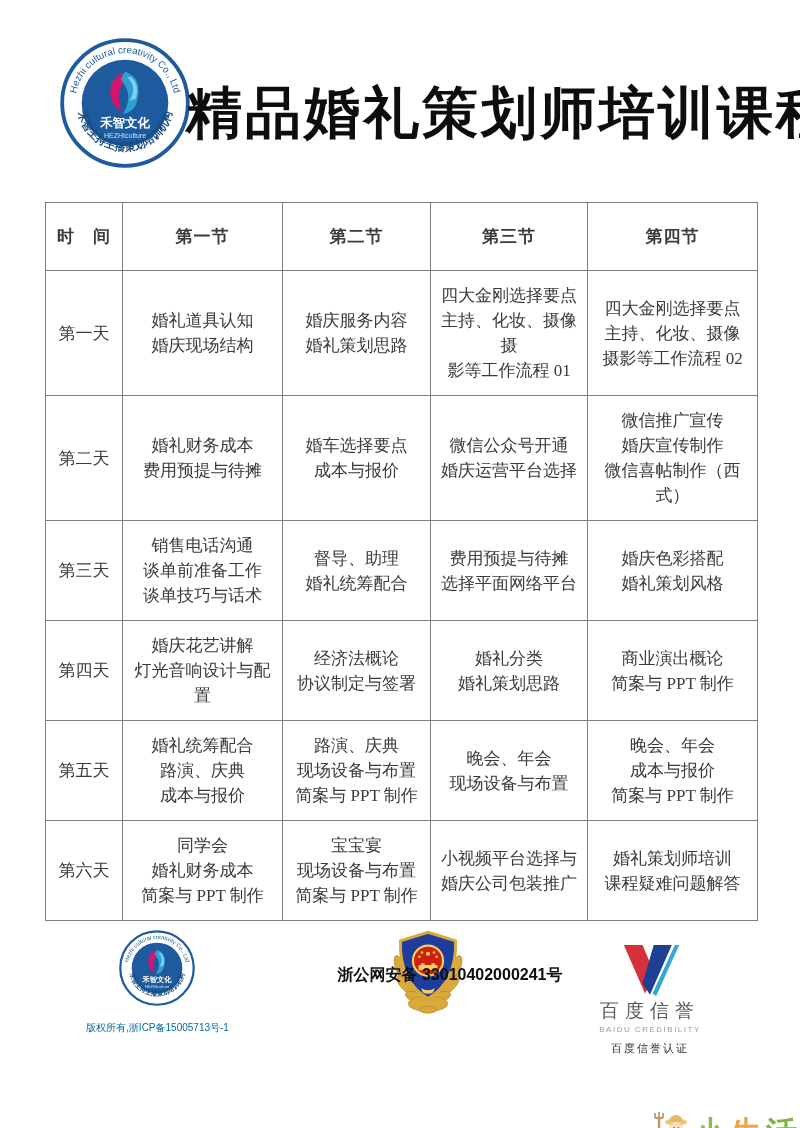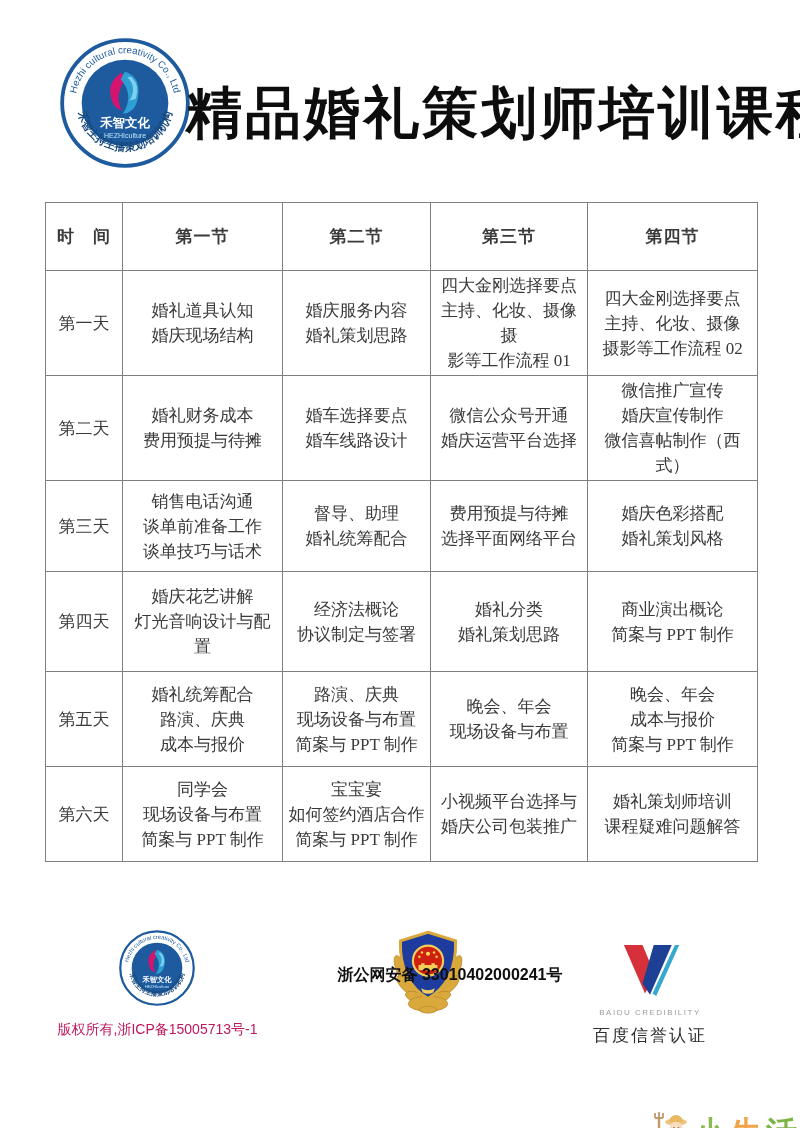--- a/index.html
+++ b/index.html
@@ -14,40 +14,40 @@
     font-family:Liberation Mono, monospace;font-weight:900;
     font-size:56px;letter-spacing:3px;color:#0d0d0d;white-space:nowrap;
   }
   
   .course-table{
     position:absolute;left:45px;top:202px;border-collapse:collapse;table-layout:fixed;
     font-family:"Liberation Serif",serif;color:#3a3a3a;
   }
   .course-table td,.course-table th{
     border:1px solid #7f7f7f;text-align:center;vertical-align:middle;
-    font-size:17px;line-height:25px;font-weight:normal;padding:2px 4px;
+    font-size:17px;line-height:25px;font-weight:normal;padding:12px 4px;
     white-space:pre-line;overflow:hidden;
   }
   .course-table th{font-weight:bold;letter-spacing:1px;}
   
   .hezhi-logo-small{position:absolute;left:119px;top:930px;width:76px;height:76px;}
   .copyright-text{
     position:absolute;left:55px;top:1021px;width:205px;text-align:center;
-    font-size:14px;color:#be185d;white-space:nowrap;
+    font-size:10px;color:#0369a1;white-space:nowrap;
   }
   .police-badge{position:absolute;left:384px;top:928px;width:88px;height:86px;}
   .police-text{
     position:absolute;left:335px;top:965px;width:230px;text-align:center;
     font-size:16px;font-weight:bold;color:#0f0f0f;white-space:nowrap;
   }
   .baidu-block{position:absolute;left:580px;top:940px;width:140px;text-align:center;}
   .baidu-v{width:70px;height:56px;display:block;margin:0 auto;}
   .baidu-cn{font-size:19px;color:#5a5a5a;letter-spacing:6px;margin-top:2px;}
-  .baidu-en{font-size:8px;color:#9c9c9c;letter-spacing:1.5px;margin-top:12px;}
-  .baidu-cert{font-size:17px;color:#2e2e2e;letter-spacing:2px;margin-top:7px;}
+  .baidu-en{font-size:8px;color:#9c9c9c;letter-spacing:1.5px;margin-top:1px;}
+  .baidu-cert{font-size:11px;color:#2e2e2e;letter-spacing:2px;margin-top:7px;}
   
   .watermark{position:absolute;left:654px;top:1108px;width:146px;height:62px;}
   .farmer-icon{position:absolute;left:0;top:2px;width:38px;height:58px;}
   .wm-name{position:absolute;left:40px;top:4px;font-size:31px;font-weight:bold;
     font-family:"Liberation Serif",serif;letter-spacing:5px;white-space:nowrap;}
   .wm-c1{color:#8cba51;}
   .wm-c2{color:#f0a348;}
   .wm-c3{color:#7cb544;}
   .wm-url{position:absolute;left:36px;top:38px;font-size:13.5px;color:#e58d8d;
     font-family:"Liberation Mono",monospace;white-space:nowrap;}
@@ -109,21 +109,21 @@
 影等工作流程 01</td>
       <td>四大金刚选择要点
 主持、化妆、摄像
 摄影等工作流程 02</td>
     </tr>
     <tr style="height:94px">
       <td>第二天</td>
       <td>婚礼财务成本
 费用预提与待摊</td>
       <td>婚车选择要点
-婚车线路设计</td>
+成本与报价</td>
       <td>微信公众号开通
 婚庆运营平台选择</td>
       <td>微信推广宣传
 婚庆宣传制作
 微信喜帖制作（西式）</td>
     </tr>
     <tr style="height:91px">
       <td>第三天</td>
       <td>销售电话沟通
 谈单前准备工作
@@ -156,24 +156,24 @@
 简案与 PPT 制作</td>
       <td>晚会、年会
 现场设备与布置</td>
       <td>晚会、年会
 成本与报价
 简案与 PPT 制作</td>
     </tr>
     <tr style="height:95px">
       <td>第六天</td>
       <td>同学会
+婚礼财务成本
+简案与 PPT 制作</td>
+      <td>宝宝宴
 现场设备与布置
-简案与 PPT 制作</td>
-      <td>宝宝宴
-如何签约酒店合作
 简案与 PPT 制作</td>
       <td>小视频平台选择与
 婚庆公司包装推广</td>
       <td>婚礼策划师培训
 课程疑难问题解答</td>
     </tr>
   </tbody>
 </table>
 
 <svg class="hezhi-logo-small" viewBox="0 0 120 120">
@@ -205,20 +205,21 @@
   <path d="M42 70 q8 5 16 0 l-2 5 q-6 3 -12 0 z" fill="#f3cf5a"></path>
 </svg>
 <div class="police-text">浙公网安备 33010402000241号</div>
 
 <div class="baidu-block">
   <svg class="baidu-v" viewBox="0 0 100 90">
     <polygon points="8,8 38,8 58,56 42,86" fill="#d6303a"></polygon>
     <polygon points="56,8 85,8 50,88 38,70" fill="#1d3f94"></polygon>
     <polygon points="90,8 97,8 60,90 54,86" fill="#35a8d0"></polygon>
   </svg>
+  <div class="baidu-cn">百度信誉</div>
   <div class="baidu-en">BAIDU CREDIBILITY</div>
   <div class="baidu-cert">百度信誉认证</div>
 </div>
 
 <div class="watermark">
   <svg class="farmer-icon" viewBox="0 0 38 58">
     <line x1="5" y1="8" x2="5" y2="54" stroke="#c09a6a" stroke-width="2.5"></line>
     <path d="M1 8 v-5 M5 8 v-6 M9 8 v-5 M1 8 h8" stroke="#c09a6a" stroke-width="1.8" fill="none"></path>
     <ellipse cx="22" cy="12" rx="11" ry="3.6" fill="#ecc57e"></ellipse>
     <path d="M15 12 a7 7 0 0 1 14 0 z" fill="#e8b863"></path>

